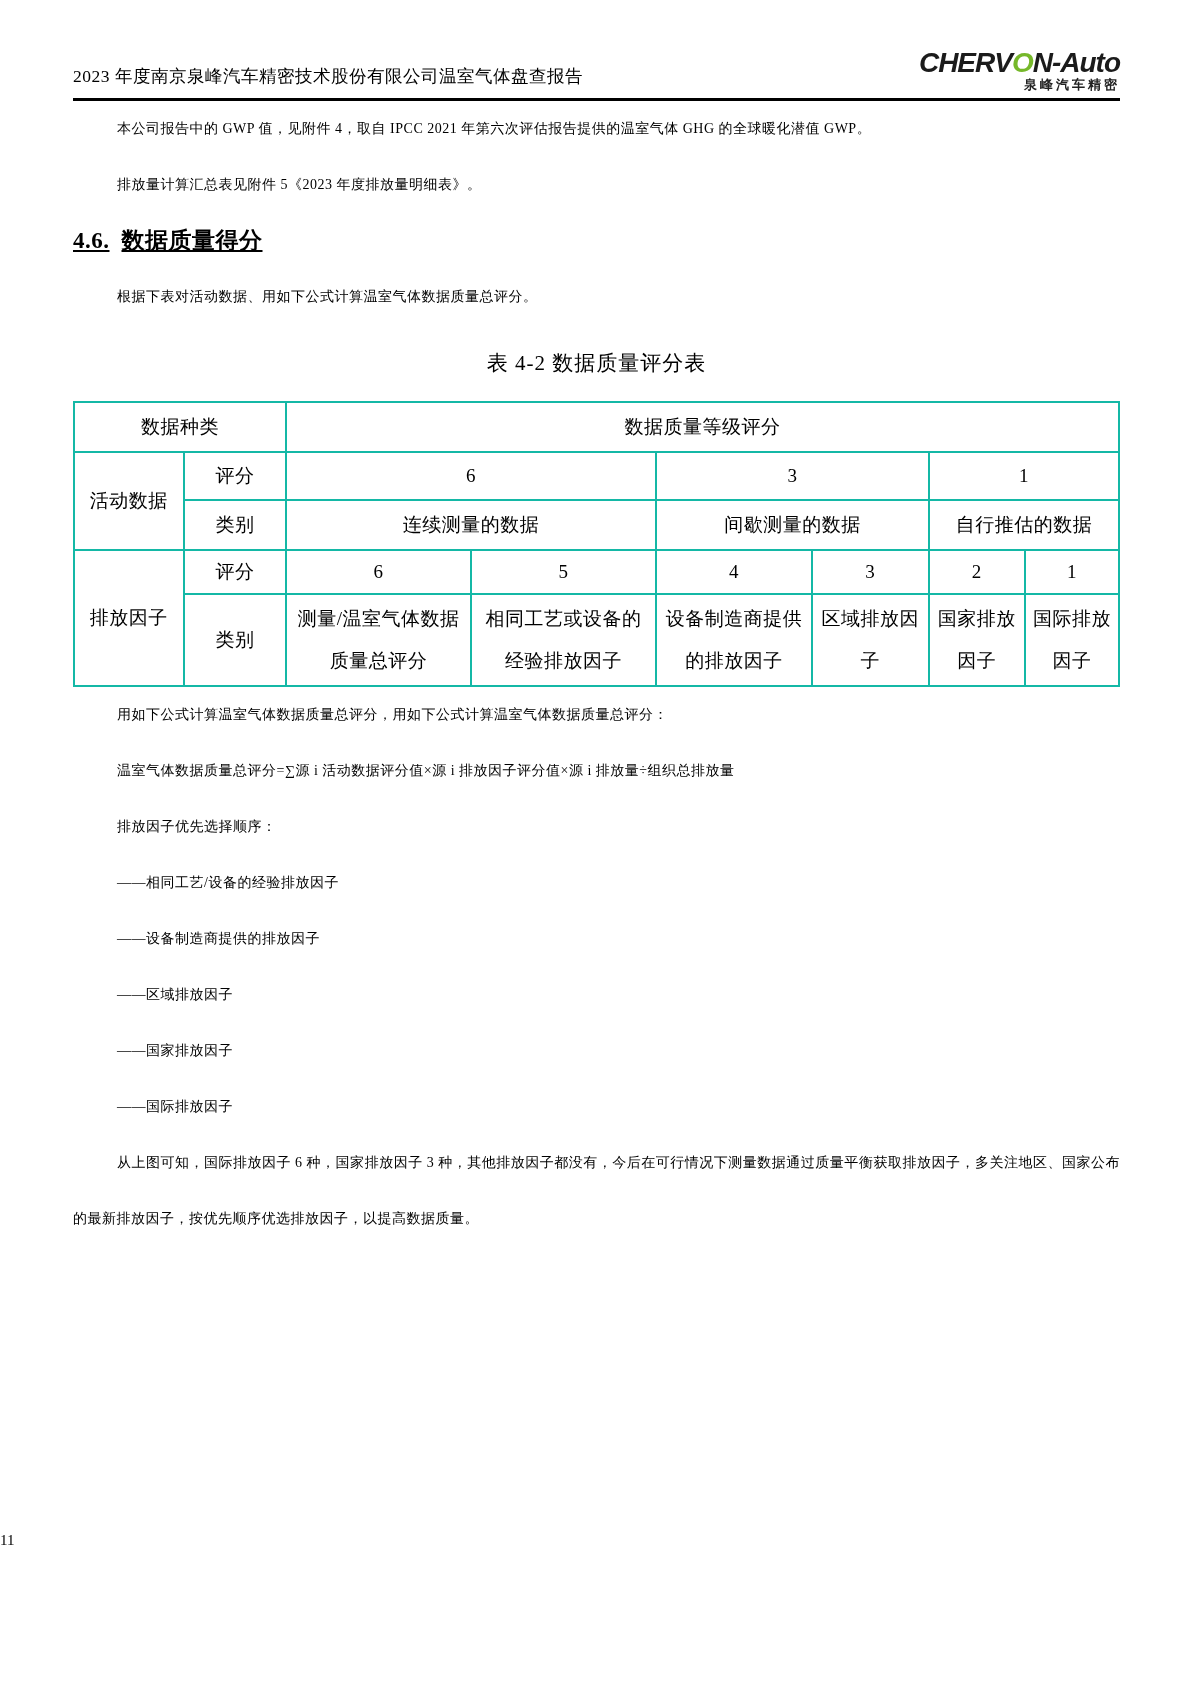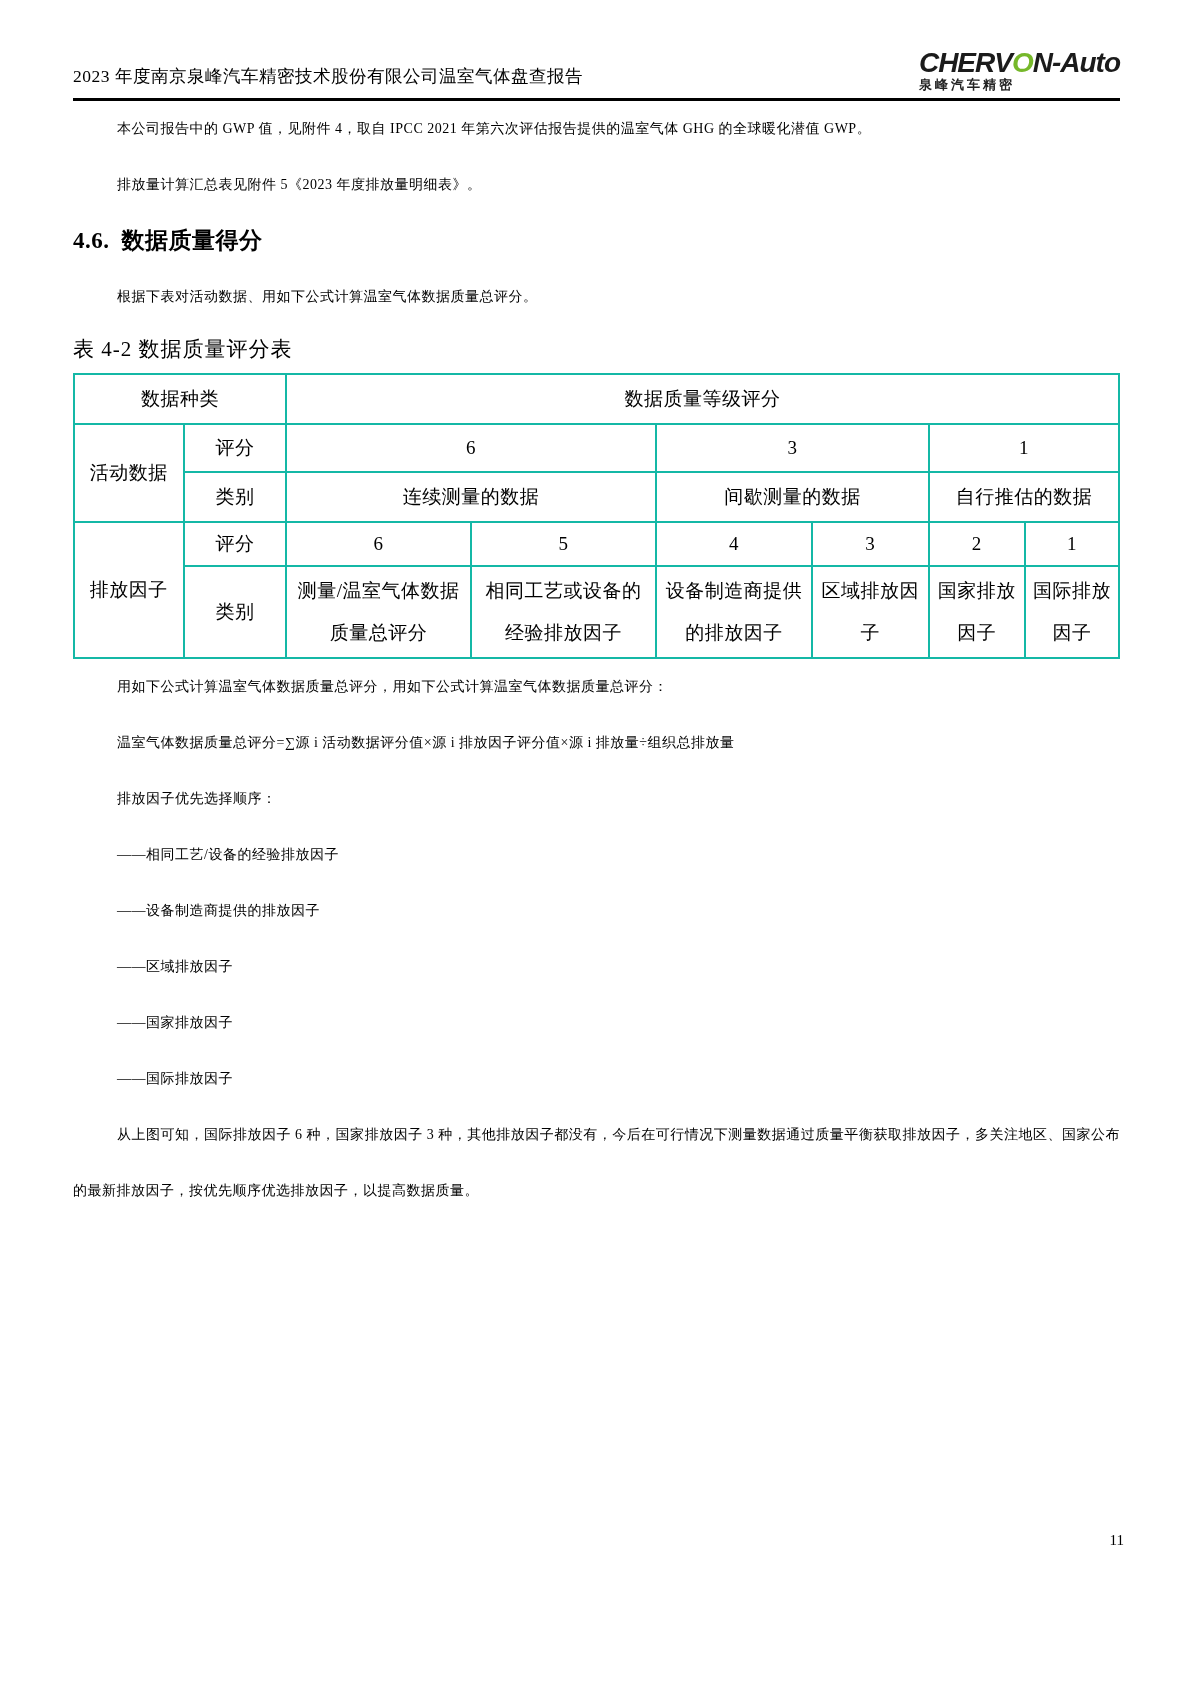--- a/index.html
+++ b/index.html
@@ -26,21 +26,21 @@
     display: flex;
     justify-content: space-between;
     align-items: flex-end;
   }
   .header-title {
     font-size: 17.5px;
     letter-spacing: 0.5px;
     padding-bottom: 4px;
     white-space: nowrap;
   }
-  .logo { text-align: left; line-height: 1.05; }
+  .logo { text-align: right; line-height: 1.05; }
   .logo-brand {
     font-family: "Liberation Sans", sans-serif;
     font-weight: bold;
     font-style: italic;
     font-size: 28px;
     letter-spacing: -1px;
     color: #1b1b1b;
     white-space: nowrap;
   }
   .logo-o { color: #76b82a; }
@@ -67,28 +67,30 @@
     margin: 0;
   }
   .indent { text-indent: 44px; }
 
   .section-heading {
     font-size: 23px;
     font-weight: bold;
     line-height: 56px;
     margin: 0;
     letter-spacing: 0.5px;
+    text-decoration: underline;
   }
   .section-number { margin-right: 12px; }
 
   .table-caption {
     font-size: 21px;
     line-height: 48px;
+    text-align: center;
     letter-spacing: 1px;
-    margin: 0;
+    margin: 14px;
   }
 
   
   table.dq {
     width: 100%;
     border-collapse: collapse;
     table-layout: fixed;
     font-size: 19px;
     text-align: center;
   }
@@ -103,23 +105,22 @@
   tr.r2 td { height: 42px; }
   tr.r3 td { height: 44px; }
   tr.r4 td { height: 38px; }
   tr.r5 td { height: 86px; line-height: 42px; }
 
   
   .page-number {
     position: absolute;
     left: 0; right: 0;
     top: 1532px;
-    text-align: right;
+    text-align: left;
     font-size: 15px;
-    margin-left: 48px;
   }
 </style>
 </head>
 <body>
 
 <div class="page">
   <div class="content">
 
     <div class="header">
       <div class="header-title">2023 年度南京泉峰汽车精密技术股份有限公司温室气体盘查报告</div>

